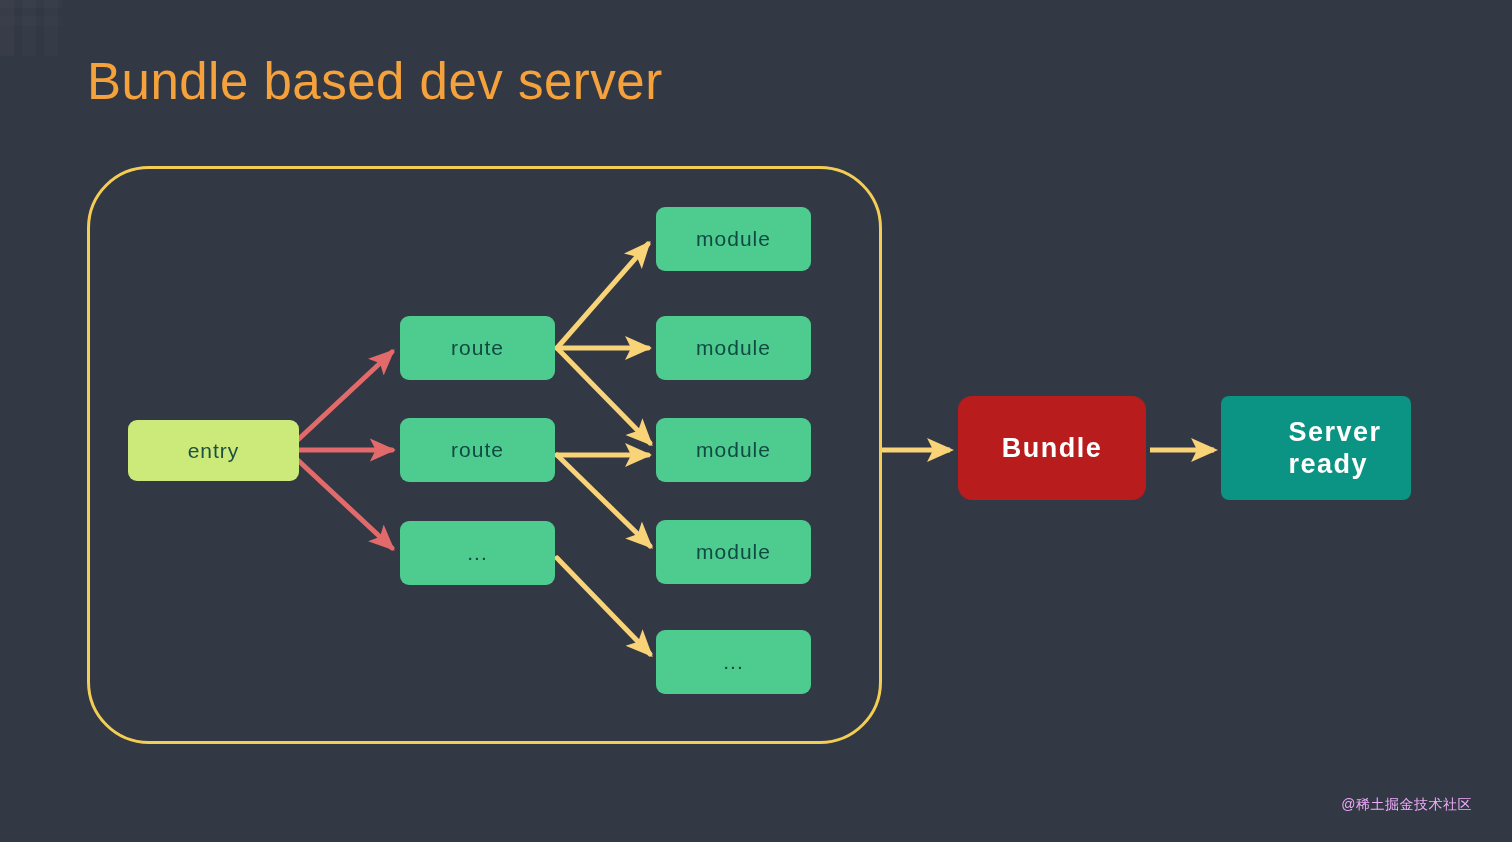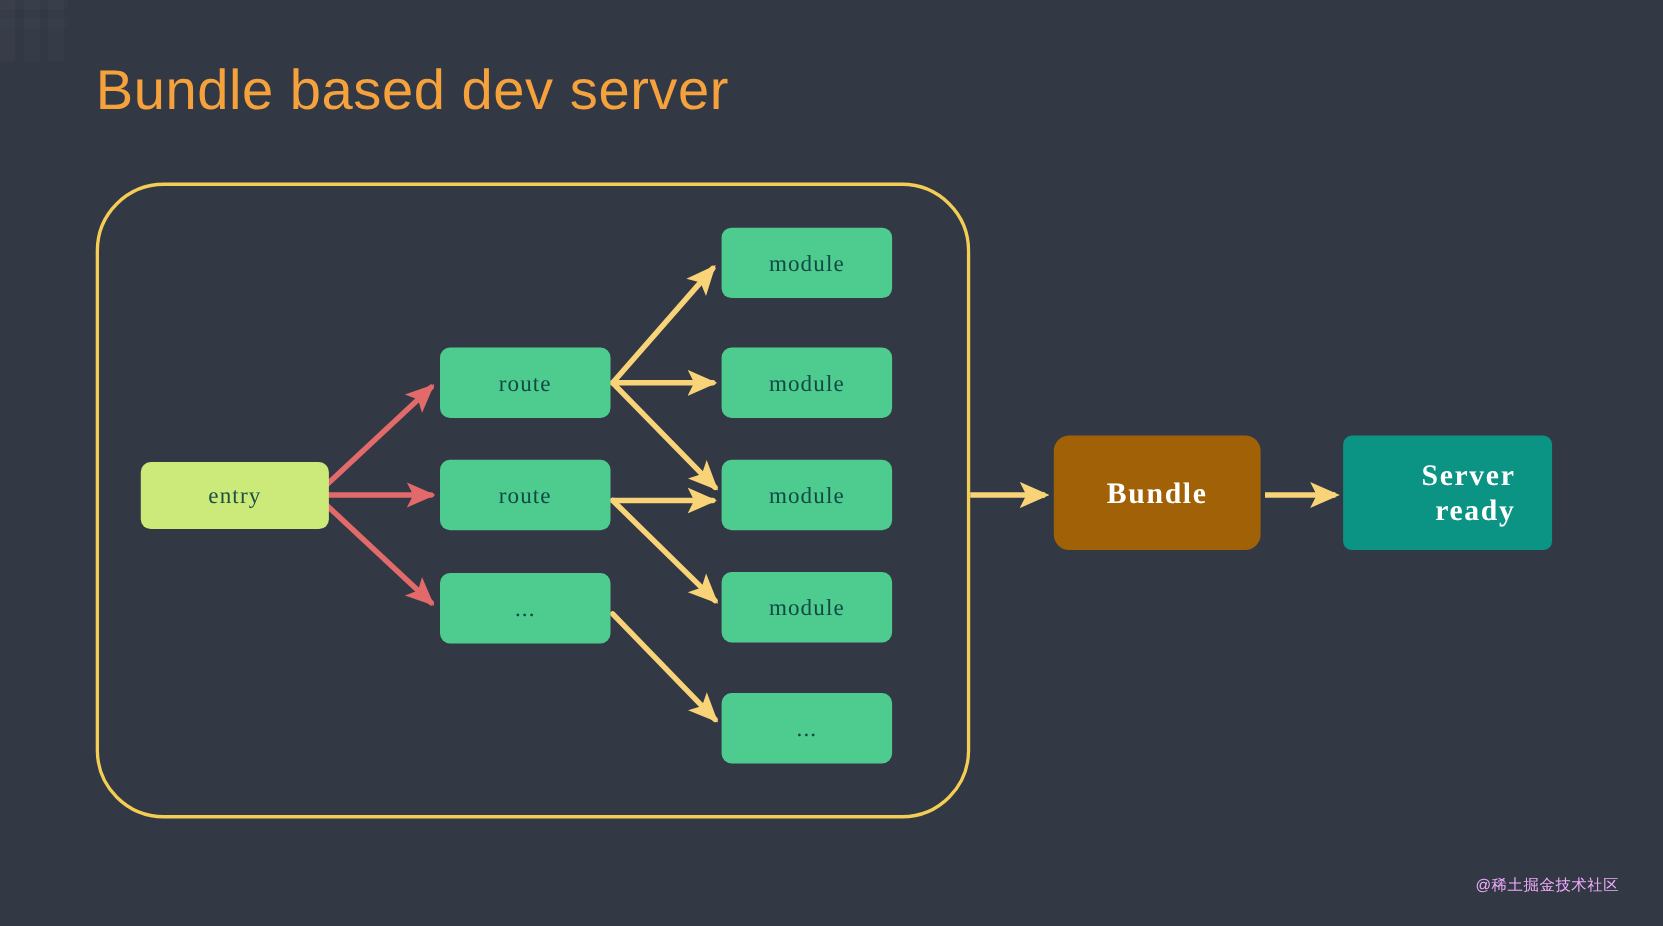--- a/index.html
+++ b/index.html
@@ -48,38 +48,38 @@
     border: 3px solid #f3cd54;
     border-radius: 62px;
     box-sizing: border-box;
   }
   .node {
     position: absolute;
     box-sizing: border-box;
     display: flex;
     align-items: center;
     justify-content: center;
-    text-align: right;
+    text-align: left;
     border-radius: 9px;
-    font-family: Liberation Serif, serif;
+    font-family: Liberation Sans, sans-serif;
   }
   .node-entry {
     background: #cbea79;
     color: #1d4f42;
     font-size: 21px;
     letter-spacing: 1px;
   }
   .node-green {
     background: #4ecb8f;
     color: #104a42;
     font-size: 21px;
     letter-spacing: 1px;
   }
   .node-bundle {
-    background: #a16207;
+    background: #b91c1c;
     color: #ffffff;
     font-size: 27px;
     font-weight: 700;
     letter-spacing: 1.5px;
     border-radius: 14px;
   }
   .node-server {
     background: #0b9383;
     color: #ffffff;
     font-size: 27px;

